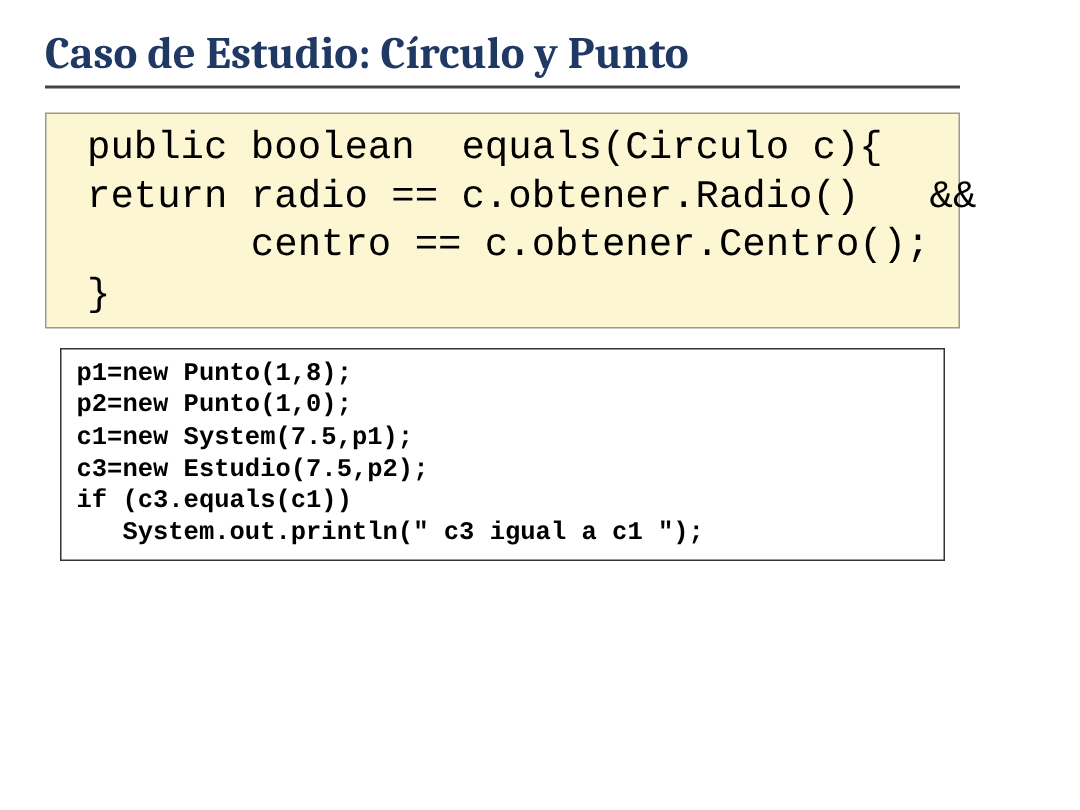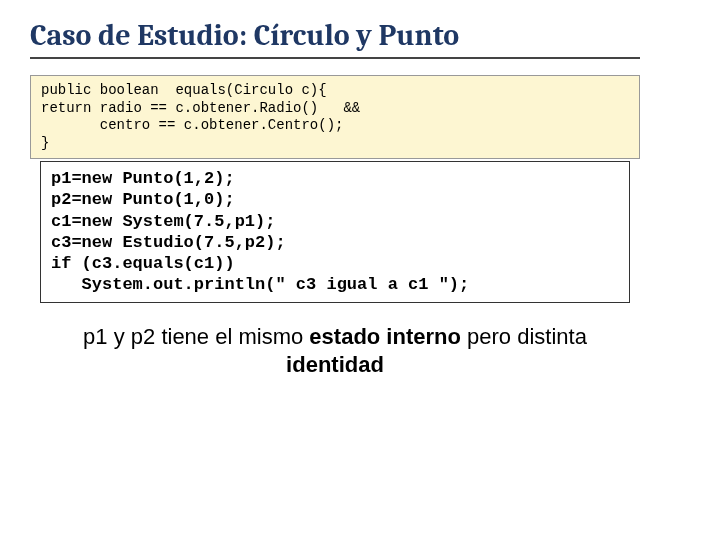--- a/index.html
+++ b/index.html
@@ -22,26 +22,26 @@
     font-weight: bold;
     font-size: 30px;
     color: #1f3864;
     border-bottom: 2px solid #444;
     padding-bottom: 4px;
     margin: 0 0 16px 0;
   }
   .codebox1 {
     background: #fdf6d2;
     border: 1px solid #999;
-    padding: 6px 10px;
+    padding: 6px 27px;
     font-family: "Courier New", monospace;
-    font-size: 14px;
+    font-size: 26px;
     line-height: 1.25;
     white-space: pre;
-    margin-bottom: 2px;
+    margin-bottom: 13px;
   }
   .codebox2 {
     background: #ffffff;
     border: 1px solid #333;
     padding: 6px 10px 6px 10px;
     margin: 0 10px 20px 10px;
     font-family: "Courier New", monospace;
     font-weight: bold;
     font-size: 17px;
     line-height: 1.25;
@@ -61,23 +61,20 @@
 <body>
 
 <div class="slide">
   <h1 class="title">Caso de Estudio: Círculo y Punto</h1>
 
   <div class="codebox1"><span>public boolean  equals(Circulo c){</span>
 <span>return radio == c.obtener.Radio()   &amp;&amp;</span>
 <span>       centro == c.obtener.Centro();</span>
 <span>}</span></div>
 
-  <div class="codebox2"><span>p1=new Punto(1,2);</span>
+  <div class="codebox2"><span>p1=new Punto(1,8);</span>
 <span>p2=new Punto(1,0);</span>
 <span>c1=new System(7.5,p1);</span>
 <span>c3=new Estudio(7.5,p2);</span>
 <span>if (c3.equals(c1))</span>
 <span>   System.out.println(" c3 igual a c1 ");</span></div>
 
-  <div class="caption">
-    <span>p1 y p2 tiene el mismo </span><span class="b">estado interno</span><span> pero distinta </span><span class="b">identidad</span>
-  </div>
 </div>
 
 </body></html>

